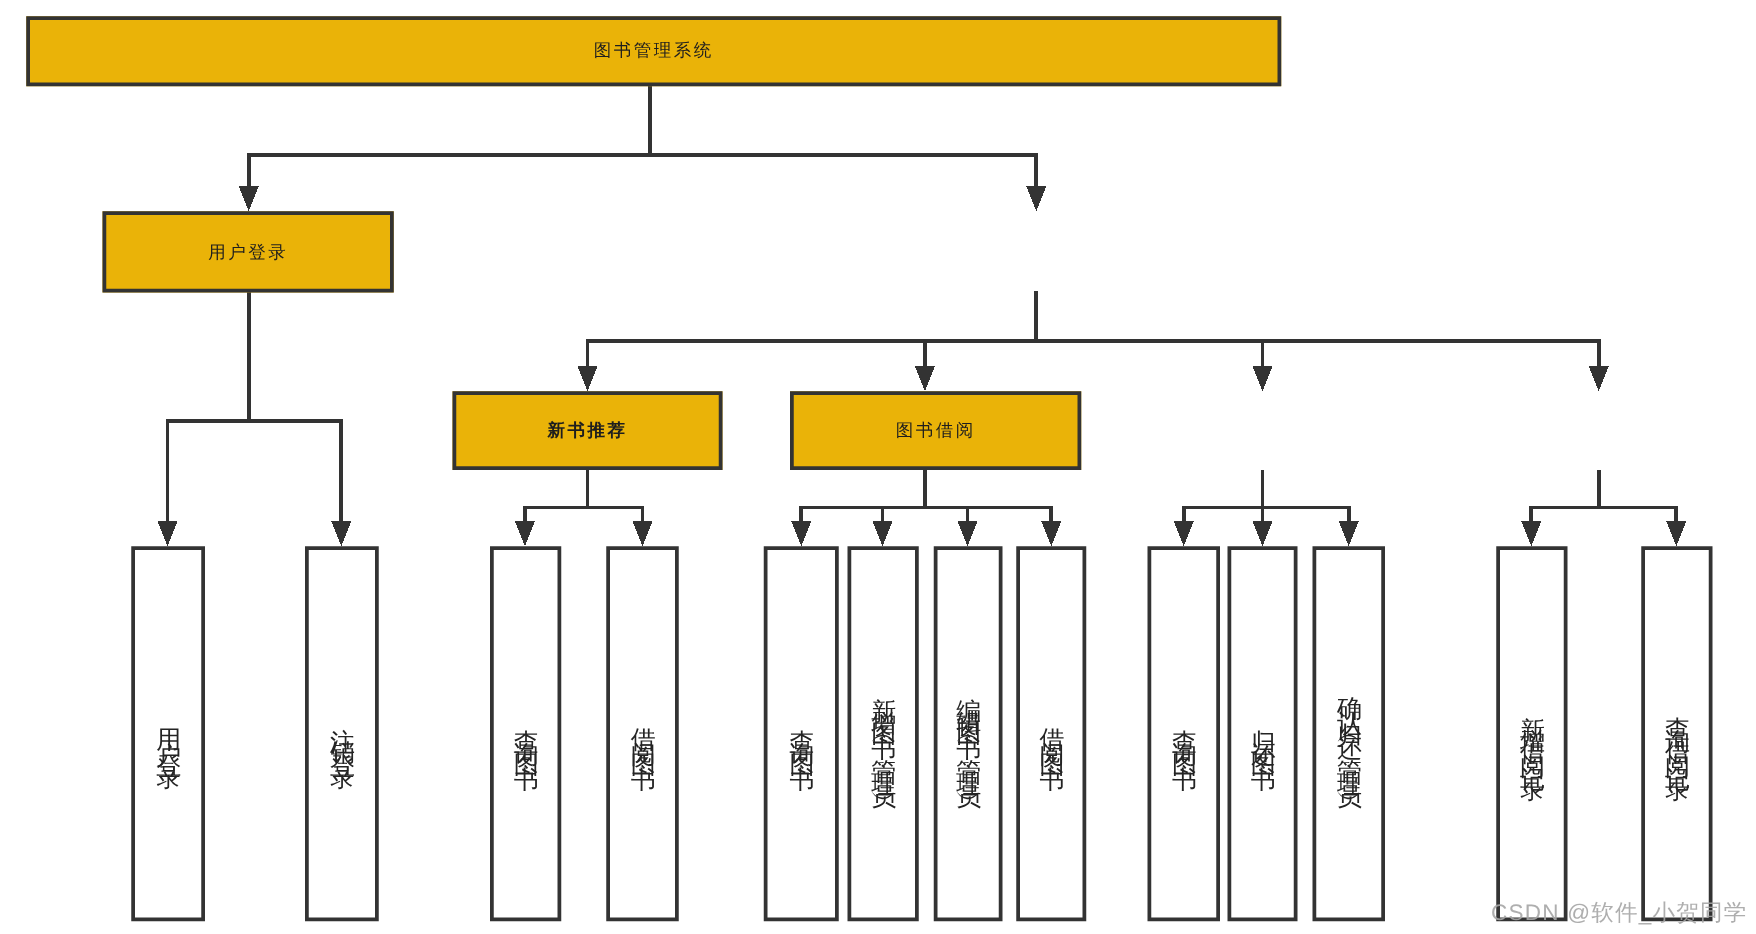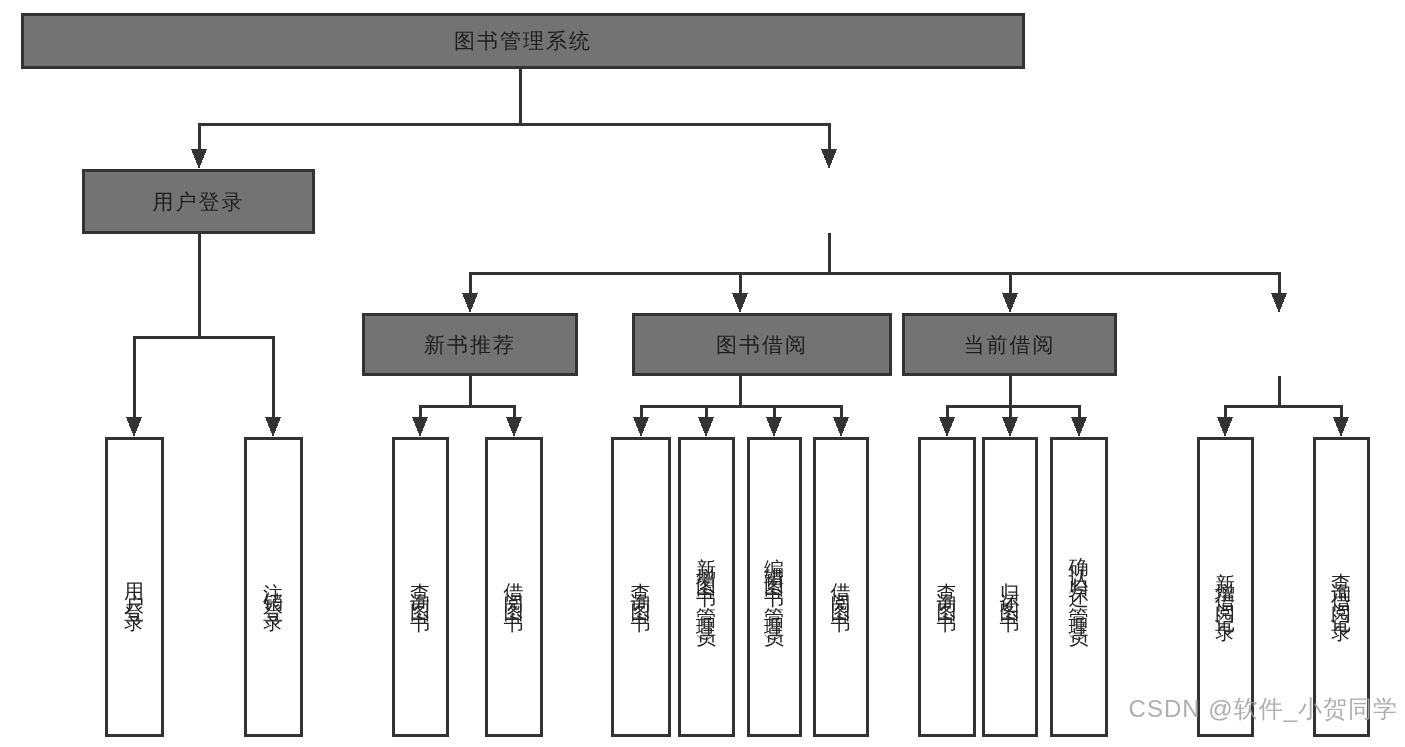--- a/index.html
+++ b/index.html
@@ -14,35 +14,35 @@
   .connectors {
     position: absolute;
     left: 0; top: 0;
     width: 1405px; height: 747px;
     pointer-events: none;
   }
   .node {
     position: absolute;
     box-sizing: border-box;
     border: 3px solid #333333;
-    background: #737373;
+    background: #eab308;
     display: flex;
     align-items: center;
     justify-content: center;
     color: #1e1e1e;
-    font-size: 21px;
+    font-size: 14px;
     letter-spacing: 2px;
     white-space: nowrap;
   }
   .node.root   { left: 21px;  top: 13px;  width: 1004px; height: 56px; }
   .node.lv2-a  { left: 82px;  top: 169px; width: 233px;  height: 65px; }
   .node.lv2-b  { left: 713px; top: 169px; width: 231px;  height: 65px; }
   .node.lv3    { top: 313px; height: 63px; width: 216px; }
-  .node.lv3-a  { left: 362px; }
-  .node.lv3-b  { left: 632px; width: 260px; }
+  .node.lv3-a  { left: 362px; font-weight: bold; }
+  .node.lv3-b  { left: 632px; width: 233px; }
   .node.lv3-c  { left: 902px; width: 215px; }
   .node.lv3-d  { left: 1172px; width: 215px; }
   .leaf {
     position: absolute;
     top: 437px;
     height: 300px;
     box-sizing: border-box;
     border: 3px solid #333333;
     background: #ffffff;
     display: flex;
@@ -67,22 +67,22 @@
   .leaf.l7  { left: 747px;  width: 55px; }
   .leaf.l8  { left: 813px;  width: 56px; }
   .leaf.l9  { left: 918px;  width: 58px; }
   .leaf.l10 { left: 982px;  width: 56px; }
   .leaf.l11 { left: 1050px; width: 58px; }
   .leaf.l12 { left: 1197px; width: 57px; }
   .leaf.l13 { left: 1313px; width: 57px; }
   .watermark {
     position: absolute;
     right: 7px;
-    bottom: 22px;
-    font-size: 24px;
+    bottom: 5px;
+    font-size: 18px;
     letter-spacing: 1px;
     color: rgba(165,165,165,0.9);
     white-space: nowrap;
     z-index: 5;
   }
   svg path { stroke: #333333; stroke-width: 3; fill: none; }
   svg polygon { fill: #333333; stroke: none; }
 </style>
 </head>
 <body>
@@ -144,23 +144,20 @@
   <div class="node lv2-a">
     <span>用户登录</span>
   </div>
 
   <div class="node lv3 lv3-a">
     <span>新书推荐</span>
   </div>
   <div class="node lv3 lv3-b">
     <span>图书借阅</span>
   </div>
-  <div class="node lv3 lv3-c">
-    <span>当前借阅</span>
-  </div>
 
   <div class="leaf l1">
     <span class="vtext">用户登录</span>
   </div>
   <div class="leaf l2">
     <span class="vtext">注销登录</span>
   </div>
   <div class="leaf l3">
     <span class="vtext">查询图书</span>
   </div>

